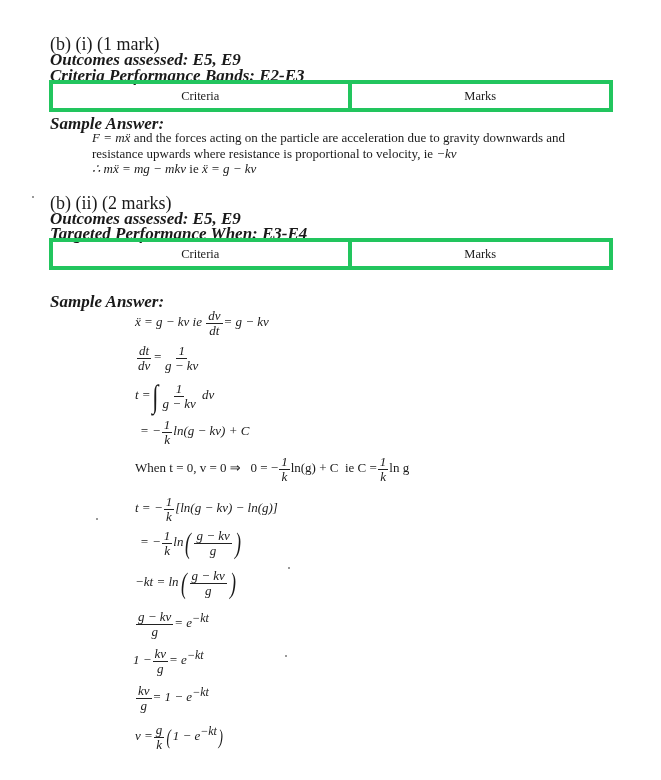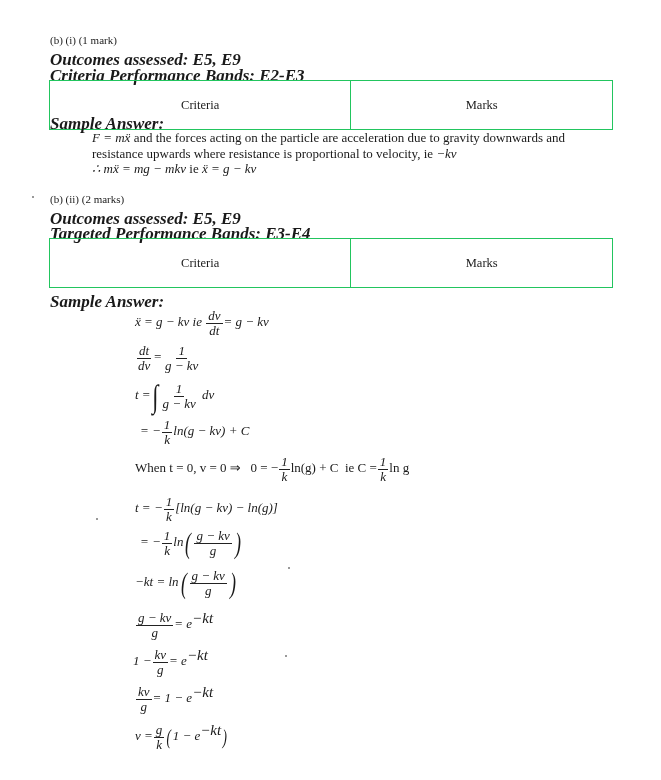--- a/index.html
+++ b/index.html
@@ -2,40 +2,40 @@
 <html><head>
 <meta charset="utf-8">
 <style>
   html, body { margin: 0; padding: 0; background: #ffffff; }
   body {
     width: 661px; height: 780px; position: relative; overflow: hidden;
     font-family: "Liberation Serif", "DejaVu Serif", serif;
     color: #1a1a1a; font-size: 13px;
   }
   .abs { position: absolute; white-space: nowrap; }
-  .plain { font-size: 11px; }
+  .plain { font-size: 18px; }
   .bi { font-style: italic; font-weight: bold; font-size: 17px; }
   .it { font-style: italic; }
   table.crit {
     position: absolute; border-collapse: collapse;
     font-size: 12.5px; font-family: "Liberation Serif", serif;
   }
   table.crit td, table.crit th {
-    border: 1px solid #22c55e; padding: 16px 4px; height: 16px; line-height: 16px;
+    border: 4px solid #22c55e; padding: 4px 4px; height: 16px; line-height: 16px;
   }
   table.crit th { font-weight: normal; text-align: center; }
   table.crit td.marks { text-align: center; width: 44px; }
   .bullet { display: inline-block; width: 22px; text-align: left; padding-left: 2px; }
   .math { font-family: "Liberation Serif", serif; font-size: 13px; }
   .frac { display: inline-flex; flex-direction: column; align-items: center; vertical-align: middle; margin: 0 1px; }
   .frac .num { border-bottom: 1px solid #222; padding: 0 2px; line-height: 14px; }
   .frac .den { padding: 0 2px; line-height: 14px; }
   .paren { font-size: 30px; line-height: 30px; vertical-align: middle; font-weight: 100; transform: scaleX(0.6); display: inline-block; }
   .integral { font-size: 32px; vertical-align: middle; line-height: 32px; display: inline-block; transform: scaleX(0.7); }
-  sup { font-size: 15px; }
+  sup { font-size: 12px; }
   .speck { position: absolute; width: 2px; height: 2px; background: #999; }
 </style>
 </head>
 <body>
 
 <div class="abs plain" style="left:50px;top:34px;">(b) (i) (1 mark)</div>
 <div class="abs bi" style="left:50px;top:50px;">Outcomes assessed: E5, E9</div>
 <div class="abs bi" style="left:50px;top:66px;">Criteria Performance Bands: E2-E3</div>
 
 <table class="crit" style="left:49px;top:80px;width:564px;">
@@ -53,21 +53,21 @@
 </div>
 <div class="abs math" style="left:92px;top:146px;">
   <span>resistance upwards where resistance is proportional to velocity, ie </span><span class="it">−kv</span>
 </div>
 <div class="abs math" style="left:92px;top:161px;">
   <span class="it">∴ mẍ = mg − mkv</span><span> ie </span><span class="it">ẍ = g − kv</span>
 </div>
 
 <div class="abs plain" style="left:50px;top:193px;">(b) (ii) (2 marks)</div>
 <div class="abs bi" style="left:50px;top:209px;">Outcomes assessed: E5, E9</div>
-<div class="abs bi" style="left:50px;top:224px;">Targeted Performance Bands: E3-E4</div>
+<div class="abs bi" style="left:50px;top:224px;">Targeted Performance When: E3-E4</div>
 
 <table class="crit" style="left:49px;top:238px;width:564px;">
   <tbody>
       <tr>
     <th>Criteria</th>
     <th class="marks">Marks</th>
   </tr>
 </tbody>
   </table>
 

